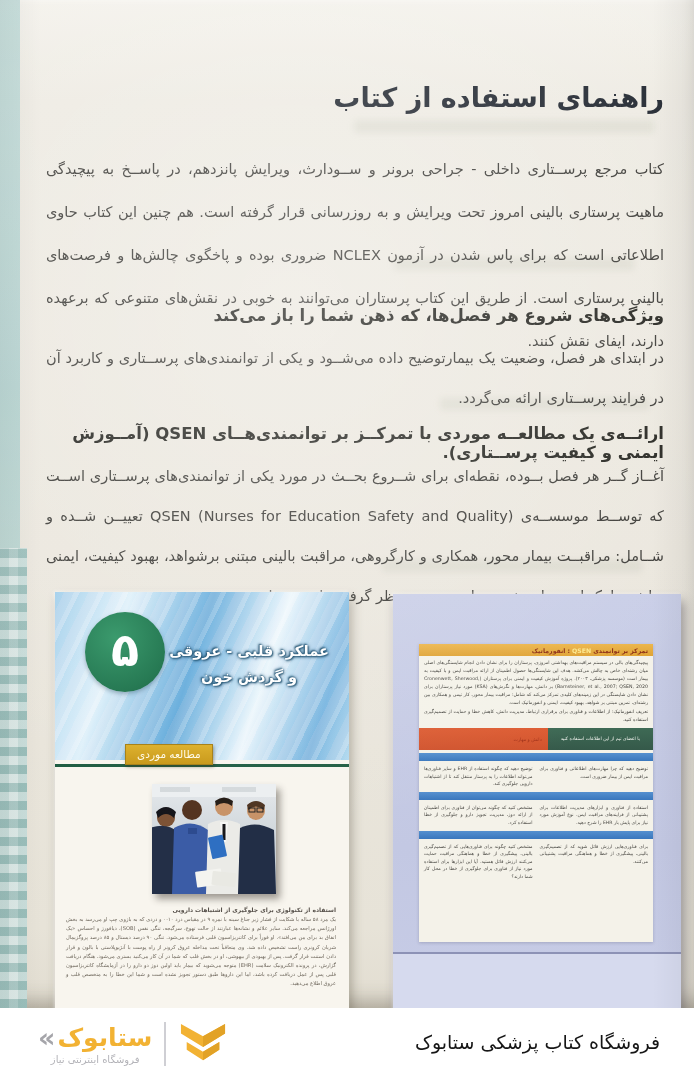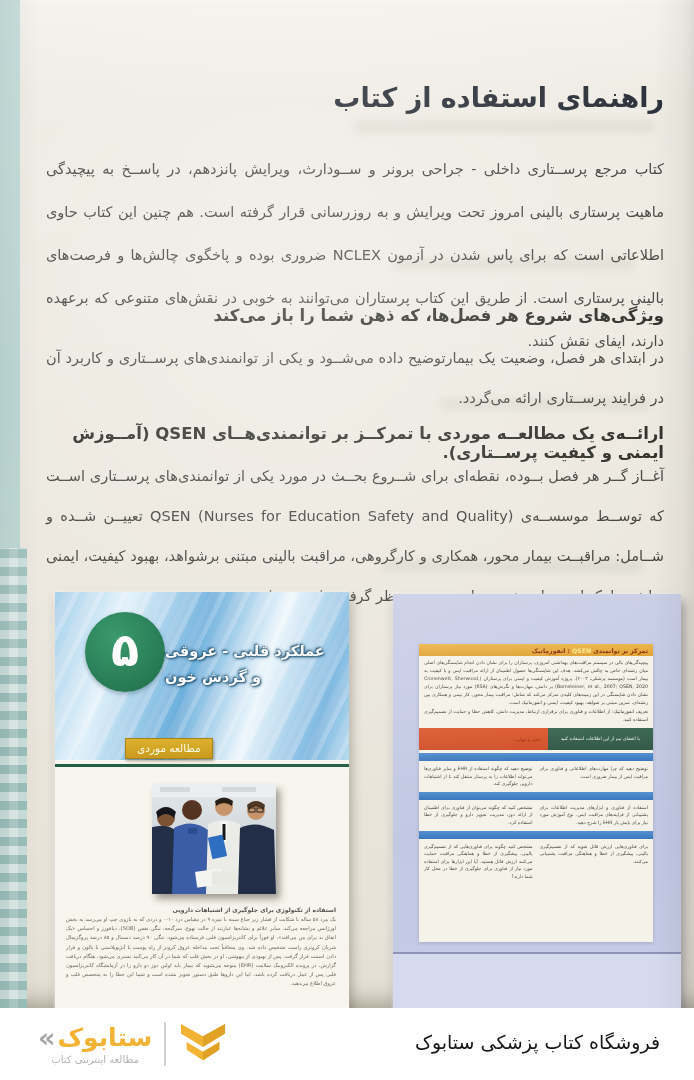--- a/index.html
+++ b/index.html
@@ -41,24 +41,24 @@
   .banner{position:absolute;left:0;top:0;width:100%;height:168px;overflow:hidden;
     background:linear-gradient(108deg,#a6cde9 0%,#e2f1fa 22%,#69a9d8 46%,#ecf6fc 68%,#7cb3dd 88%,#b7d9ee 100%);}
   .banner::after{content:"";position:absolute;inset:-20px;
     background:repeating-linear-gradient(116deg,rgba(255,255,255,.5) 0 5px,rgba(88,148,198,.28) 5px 13px,rgba(255,255,255,.18) 13px 22px);
     mix-blend-mode:soft-light;}
   .chapter-circle{position:absolute;left:30px;top:20px;width:80px;height:80px;border-radius:50%;
     background:radial-gradient(circle at 38% 32%,#3b9a6d,#277a54 70%,#1f6847);
     display:flex;align-items:center;justify-content:center;z-index:2;
     box-shadow:0 2px 4px rgba(30,60,80,.35);}
   .chapter-circle span{color:#fff;font-size:46px;font-weight:bold;line-height:1;transform:translateY(-2px);}
-  .banner-title{position:absolute;right:16px;top:46px;width:168px;z-index:2;text-align:left;direction:rtl;
+  .banner-title{position:absolute;right:16px;top:46px;width:168px;z-index:2;text-align:center;direction:rtl;
     color:#ffffff;font-size:14.5px;font-weight:bold;line-height:26px;
     text-shadow:0 0 4px #2a5d80,1px 1px 2px #1c4c68,-1px -1px 2px #1c4c68;}
-  .case-label{position:absolute;left:70px;top:146px;z-index:2;background:linear-gradient(#ddb12e,#c99a1d);
+  .case-label{position:absolute;left:70px;top:152px;z-index:2;background:linear-gradient(#ddb12e,#c99a1d);
     color:#fffbe9;font-size:10.5px;padding:3px 11px 4px;direction:rtl;border:1px solid #a8821a;
     box-shadow:1px 2px 3px rgba(60,50,20,.4);}
   .green-rule{position:absolute;left:0;top:172px;width:100%;height:3px;background:#1f5c42;}
   .team-photo{position:absolute;left:97px;top:192px;width:124px;height:110px;
     box-shadow:4px 5px 7px rgba(50,45,35,.45);}
   .caption{position:absolute;left:11px;right:13px;top:314px;direction:rtl;}
   .caption-h{font-size:6px;font-weight:bold;color:#56504a;text-align:right;margin-bottom:2px;}
   .caption-b{font-size:5.2px;line-height:9.2px;color:#6e675c;text-align:justify;filter:blur(.18px);}
 
   
@@ -209,21 +209,21 @@
   <div class="vignette"></div>
 </div>
 
 <div class="footer">
   <div class="logo">
     <div class="wordmark">
       <div class="wm-row">
         <span class="wm-mark">«</span>
         <span class="wm-name">ستابوک</span>
       </div>
-      <div class="wm-sub">مطالعه اینترنتی کتاب</div>
+      <div class="wm-sub">فروشگاه اینترنتی نیاز</div>
     </div>
     <div class="logo-div"></div>
     <svg width="50" height="46" viewBox="0 0 52 48">
       <polygon points="3,3 26,16 49,3 49,13 26,27 3,13" fill="#F2B233"></polygon>
       <polygon points="26,16 49,3 49,13 26,27" fill="#E2A226"></polygon>
       <polygon points="9,22 26,32 43,22 43,30 26,41 9,30" fill="#F2B233"></polygon>
       <polygon points="26,32 43,22 43,30 26,41" fill="#E2A226"></polygon>
     </svg>
   </div>
   <div class="shop">

